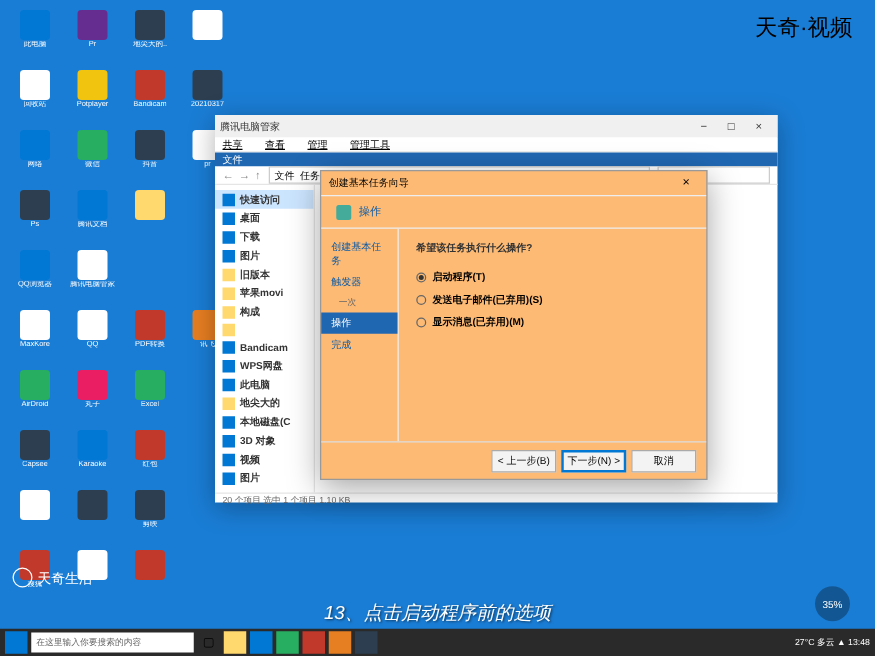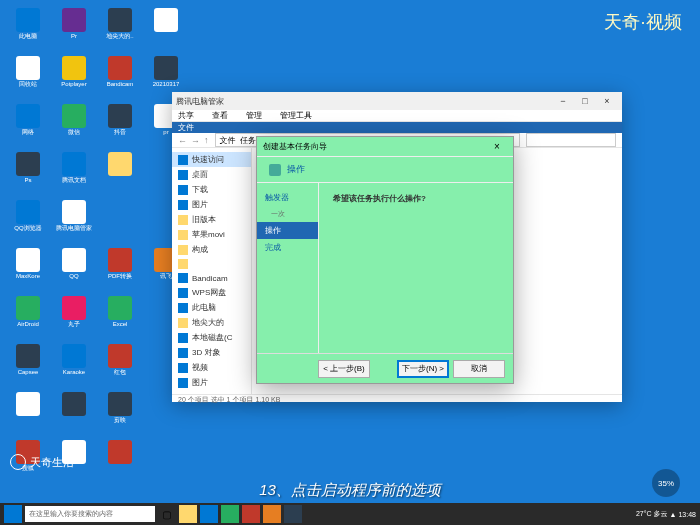--- a/index.html
+++ b/index.html
@@ -6,21 +6,21 @@
 body { width: 700px; height: 525px; background: #1a7dd5; overflow: hidden; position: relative; }
 
 
 .desktop { position: absolute; inset: 0; }
 .desktop-icons { position: absolute; top: 8px; left: 8px; display: grid; grid-template-columns: repeat(4, 40px); grid-auto-rows: 44px; gap: 4px 6px; }
 .dicon { width: 40px; height: 44px; display: flex; flex-direction: column; align-items: center; justify-content: flex-start; color: #fff; font-size: 6px; text-align: center; cursor: pointer; }
 .dicon-img { width: 24px; height: 24px; border-radius: 3px; margin-bottom: 1px; display: flex; align-items: center; justify-content: center; font-size: 10px; }
 .dicon-label { max-height: 14px; overflow: hidden; line-height: 7px; }
 
 
-.watermark { position: absolute; top: 10px; right: 18px; color: #fef9c3; font-size: 18px; font-weight: 500; }
+.watermark { position: absolute; top: 10px; right: 18px; color: #000000; font-size: 18px; font-weight: 500; }
 .watermark-sub { position: absolute; bottom: 55px; left: 10px; color: #fff; font-size: 11px; display: flex; align-items: center; gap: 4px; }
 .watermark-sub::before { content: ""; width: 14px; height: 14px; border: 1.5px solid #fff; border-radius: 50%; display: inline-block; }
 
 
 .subtitle { position: absolute; bottom: 25px; left: 0; right: 0; text-align: center; color: #fff; font-size: 15px; text-shadow: 1px 1px 2px rgba(0,0,0,0.6); font-style: italic; }
 
 
 .progress-circle { position: absolute; bottom: 28px; right: 20px; width: 28px; height: 28px; border-radius: 50%; background: rgba(0,0,0,0.3); display: flex; align-items: center; justify-content: center; color: #fff; font-size: 8px; }
 
 
@@ -29,53 +29,53 @@
 .start-btn { width: 18px; height: 18px; background: #0078d4; }
 .search-box { width: 130px; height: 16px; background: #fff; font-size: 7px; padding: 0 4px; display: flex; align-items: center; color: #666; }
 .taskbar-icon { width: 18px; height: 18px; display: flex; align-items: center; justify-content: center; font-size: 10px; }
 .taskbar-right { margin-left: auto; display: flex; align-items: center; gap: 2px; color: #fff; font-size: 7px; }
 
 
 .explorer { position: absolute; top: 92px; left: 172px; width: 450px; height: 310px; background: #fff; box-shadow: 0 4px 20px rgba(0,0,0,0.3); display: flex; flex-direction: column; }
 .explorer-titlebar { height: 18px; background: #f0f0f0; display: flex; align-items: center; padding: 0 4px; font-size: 8px; color: #333; }
 .explorer-titlebar .wctrls { margin-left: auto; display: flex; gap: 0; }
 .wctrl { width: 22px; height: 18px; display: flex; align-items: center; justify-content: center; font-size: 9px; cursor: pointer; }
-.explorer-tabs { height: 20px; background: #fff; display: flex; align-items: center; padding: 0 6px; font-size: 8px; gap: 18px; border-bottom: 1px solid #e5e5e5; }
+.explorer-tabs { height: 20px; background: #fff; display: flex; align-items: center; padding: 0 6px; font-size: 8px; gap: 18px; border-bottom: 1px solid #e5e5e5; text-decoration: underline; }
 .explorer-ribbon { height: 16px; background: #2067b2; display: flex; align-items: center; padding: 0 6px; font-size: 8px; color: #fff; }
 .explorer-addr { height: 20px; display: flex; align-items: center; padding: 0 6px; gap: 6px; border-bottom: 1px solid #e5e5e5; font-size: 9px; }
 .explorer-addr .arrows { display: flex; gap: 4px; color: #888; }
 .explorer-addr .path { flex: 1; border: 1px solid #ccc; height: 14px; padding: 0 4px; display: flex; align-items: center; font-size: 8px; }
 .explorer-addr .search { width: 90px; border: 1px solid #ccc; height: 14px; }
 .explorer-body { flex: 1; display: flex; }
-.explorer-sidebar { width: 80px; border-right: 1px solid #e5e5e5; padding: 4px 0; overflow: hidden; }
+.explorer-sidebar { width: 80px; border-right: 1px solid #e5e5e5; padding: 4px 0; overflow: hidden; font-weight: bold; }
 .sb-item { padding: 2px 6px; font-size: 8px; color: #333; display: flex; align-items: center; gap: 4px; cursor: pointer; }
 .sb-item.active { background: #cce5ff; }
 .sb-icon { width: 10px; height: 10px; display: inline-block; }
 .explorer-content { flex: 1; padding: 4px; position: relative; }
 .explorer-status { height: 14px; border-top: 1px solid #e5e5e5; font-size: 7px; padding: 0 6px; display: flex; align-items: center; color: #666; }
 
 
-.wizard { position: absolute; top: 136px; left: 256px; width: 258px; height: 248px; background: #86efac; border: 1px solid #999; box-shadow: 0 6px 24px rgba(0,0,0,0.35); display: flex; flex-direction: column; }
+.wizard { position: absolute; top: 136px; left: 256px; width: 310px; height: 248px; background: #fdba74; border: 1px solid #999; box-shadow: 0 6px 24px rgba(0,0,0,0.35); display: flex; flex-direction: column; }
 .wizard-title { height: 20px; display: flex; align-items: center; padding: 0 6px; font-size: 8px; border-bottom: 1px solid #eee; }
 .wizard-title .close { margin-left: auto; width: 20px; text-align: center; cursor: pointer; font-size: 10px; }
 .wizard-header { height: 26px; display: flex; align-items: center; padding: 0 12px; gap: 6px; font-size: 9px; color: #0a5aa6; border-bottom: 1px solid #eee; }
 .wizard-header-icon { width: 12px; height: 12px; background: #4a9; border-radius: 2px; }
 .wizard-body { flex: 1; display: flex; }
 .wizard-steps { width: 62px; border-right: 1px solid #eee; padding: 6px 0; }
 .wstep { padding: 3px 8px; font-size: 8px; color: #0a5aa6; cursor: pointer; }
 .wstep.active { background: #2067b2; color: #fff; }
 .wstep.sub { padding-left: 14px; font-size: 7px; color: #666; }
 .wizard-content { flex: 1; padding: 10px 14px; font-size: 8px; font-weight: bold; }
 .wizard-prompt { margin-bottom: 12px; color: #333; }
 .radio-row { display: flex; align-items: center; gap: 5px; margin-bottom: 7px; }
 .radio { width: 8px; height: 8px; border: 1px solid #666; border-radius: 50%; display: inline-flex; align-items: center; justify-content: center; }
 .radio.checked::after { content: ""; width: 4px; height: 4px; background: #333; border-radius: 50%; }
 .wizard-footer { height: 30px; border-top: 1px solid #ddd; display: flex; align-items: center; justify-content: flex-end; gap: 4px; padding: 0 8px; }
 .wbtn { min-width: 52px; height: 18px; font-size: 8px; border: 1px solid #aaa; background: #f3f3f3; display: flex; align-items: center; justify-content: center; cursor: pointer; }
-.wbtn.primary { border: 2px solid #0078d4; margin-left: 23px; }
+.wbtn.primary { border: 2px solid #0078d4; }
 
 
 .i-blue{background:#0078d4}.i-orange{background:#e67e22}.i-red{background:#c0392b}.i-green{background:#27ae60}.i-purple{background:#662d91}.i-yellow{background:#f1c40f}.i-dark{background:#2c3e50}.i-white{background:#fff;color:#333}.i-pink{background:#e91e63}.i-folder{background:#ffd86e}
 </style>
 </head>
 <body>
 
 <div class="desktop">
   <div class="desktop-icons" id="desktop-icons">
       <div class="dicon">
@@ -351,27 +351,42 @@
     <div class="wizard-title">
       <span>创建基本任务向导</span>
       <span class="close">×</span>
     </div>
     <div class="wizard-header">
       <span class="wizard-header-icon"></span>
       <span>操作</span>
     </div>
     <div class="wizard-body">
       <div class="wizard-steps" id="wizard-steps">
+          <div class="wstep">创建基本任务</div>
           <div class="wstep">触发器</div>
           <div class="wstep sub">一次</div>
           <div class="wstep active">操作</div>
           <div class="wstep">完成</div>
         </div>
       <div class="wizard-content">
         <div class="wizard-prompt">希望该任务执行什么操作?</div>
+        <div id="wizard-options">
+            <div class="radio-row">
+              <span class="radio checked"></span>
+              <span>启动程序(T)</span>
+            </div>
+            <div class="radio-row">
+              <span class="radio"></span>
+              <span>发送电子邮件(已弃用)(S)</span>
+            </div>
+            <div class="radio-row">
+              <span class="radio"></span>
+              <span>显示消息(已弃用)(M)</span>
+            </div>
+          </div>
       </div>
     </div>
     <div class="wizard-footer">
       <div class="wbtn">&lt; 上一步(B)</div>
       <div class="wbtn primary">下一步(N) &gt;</div>
       <div class="wbtn">取消</div>
     </div>
   </div>
 
   <div class="taskbar">

